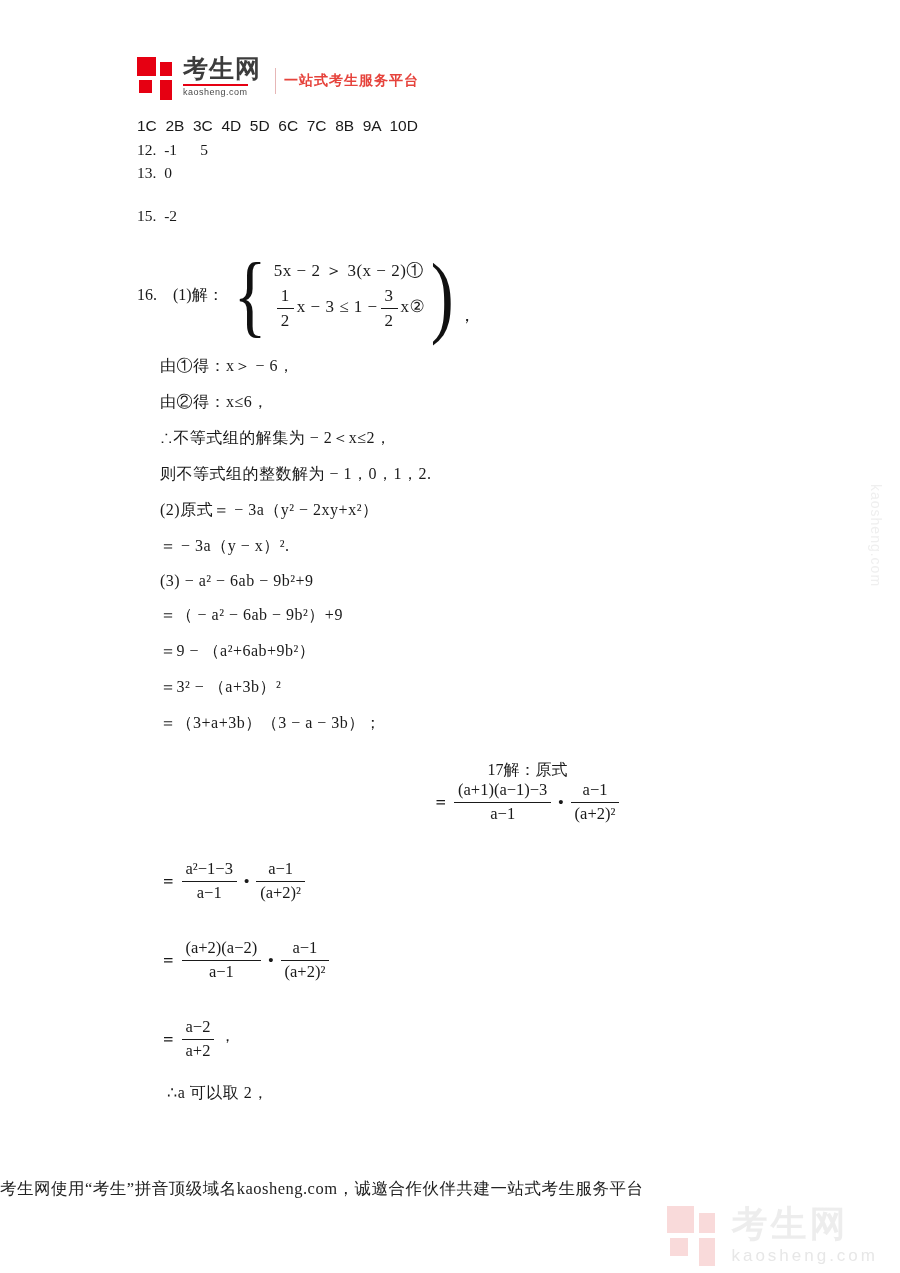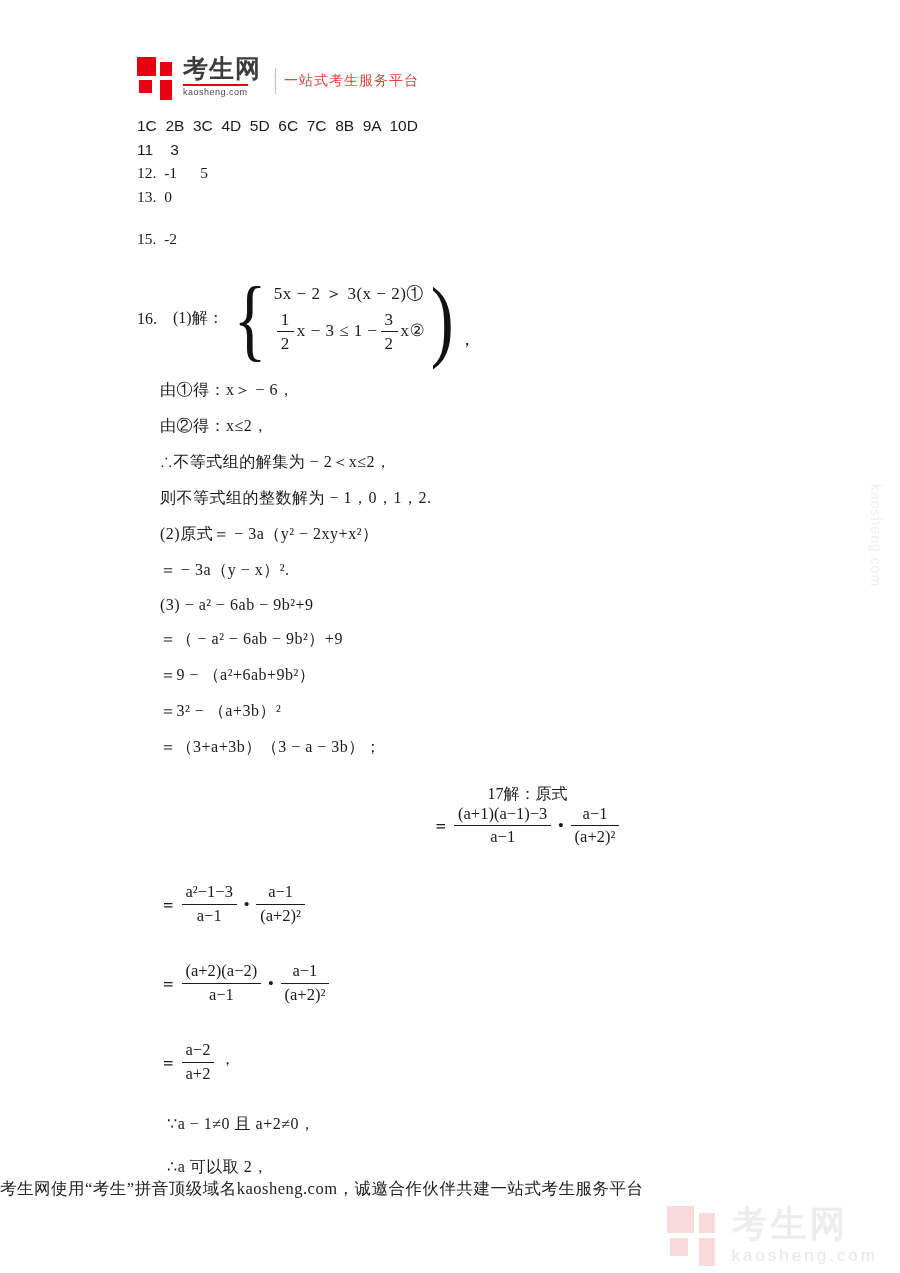--- a/index.html
+++ b/index.html
@@ -18,21 +18,21 @@
   .logo-icon{position:relative;width:40px;height:44px;flex:0 0 auto;}
   .logo-icon .b{position:absolute;background:#e60012;}
   .logo-icon .b1{left:0;top:1px;width:19px;height:19px;}
   .logo-icon .b2{left:23px;top:6px;width:12px;height:14px;}
   .logo-icon .b3{left:2px;top:24px;width:13px;height:13px;}
   .logo-icon .b4{left:23px;top:24px;width:12px;height:20px;}
   .brand-col{margin-left:6px;line-height:1;}
   .brand{font-family:"Liberation Sans","DejaVu Sans",sans-serif;font-weight:bold;font-size:25px;color:#3c3c3c;letter-spacing:1px;}
   .brand-domain{font-family:"Liberation Sans","DejaVu Sans",sans-serif;font-size:9px;color:#4a4a4a;margin-top:3px;letter-spacing:.5px;border-top:2px solid #e60012;display:inline-block;padding-top:2px;}
   .hdr-divider{width:1px;height:26px;background:#e6b6b6;margin:12px 8px 0 14px;}
-  .tagline{font-size:14px;color:#e6433c;font-weight:normal;margin-top:16px;letter-spacing:1px;}
+  .tagline{font-size:14px;color:#e6433c;font-weight:bold;margin-top:16px;letter-spacing:1px;}
 
   
   .ak-line{font-size:15.5px;line-height:23.5px;white-space:pre-wrap;}
   .sans{font-family:"Liberation Sans","DejaVu Sans",sans-serif;}
   .ak-gap{margin-top:19px;}
   .frac{display:inline-block;vertical-align:middle;text-align:center;margin:0 3px;line-height:1.15;}
   .frac .num{display:block;padding:0 4px 2px;border-bottom:1.4px solid #1a1a1a;}
   .frac .den{display:block;padding:2px 4px 0;}
 
   
@@ -85,41 +85,40 @@
     </div>
     <div class="brand-col">
       <div class="brand">考生网</div>
       <div class="brand-domain">kaosheng.com</div>
     </div>
     <div class="hdr-divider"></div>
     <div class="tagline">一站式考生服务平台</div>
   </div>
 
   <div class="ak-line sans">1C  2B  3C  4D  5D  6C  7C  8B  9A  10D</div>
-  <div class="ak-line sans">11    3</div>
   <div class="ak-line">12.  -1      5</div>
   <div class="ak-line">13.  0</div>
   <div class="ak-line ak-gap">15.  -2</div>
 
   <div class="q16-head">
     <span class="q16-num">16.</span>
     <span class="q16-part">(1)解：</span>
     <span class="big-delim">{</span>
     <span class="sys-rows">
       <div class="sys-row">5x − 2 ＞ 3(x − 2)①</div>
       <div class="sys-row">
         <span class="frac"><span class="num">1</span><span class="den">2</span></span><span>x − 3 ≤ 1 −</span><span class="frac"><span class="num">3</span><span class="den">2</span></span><span>x</span><span>②</span>
       </div>
     </span>
     <span class="big-delim">)</span>
     <span class="sys-comma">，</span>
   </div>
 
   <div class="q16-line">由①得：x＞ − 6，</div>
-  <div class="q16-line">由②得：x≤2，</div>
+  <div class="q16-line">由②得：x≤6，</div>
   <div class="q16-line">∴不等式组的解集为 − 2＜x≤2，</div>
   <div class="q16-line">则不等式组的整数解为 − 1，0，1，2.</div>
   <div class="q16-line">(2)原式＝ − 3a（y² − 2xy+x²）</div>
   <div class="q16-line">＝ − 3a（y − x）².</div>
   <div class="q16-line">(3) − a² − 6ab − 9b²+9</div>
   <div class="q16-line">＝（ − a² − 6ab − 9b²）+9</div>
   <div class="q16-line">＝9 − （a²+6ab+9b²）</div>
   <div class="q16-line">＝3² − （a+3b）²</div>
   <div class="q16-line">＝（3+a+3b）（3 − a − 3b）；</div>
 
@@ -167,21 +166,20 @@
 
   <div class="step">
     <span class="eq">＝</span>
     <span class="frac">
         <span class="num">a−2</span>
         <span class="den">a+2</span>
       </span>
     <span class="tail">，</span>
   </div>
 
-  <div class="note">∵a − 1≠0 且 a+2≠0，</div>
   <div class="note second">∴a 可以取 2，</div>
 
 </div>
 
 <div class="footer">考生网使用“考生”拼音顶级域名kaosheng.com，诚邀合作伙伴共建一站式考生服务平台</div>
 
 <div class="side-wm">kaosheng.com</div>
 
 <div class="wm">
   <div class="wm-icon">

